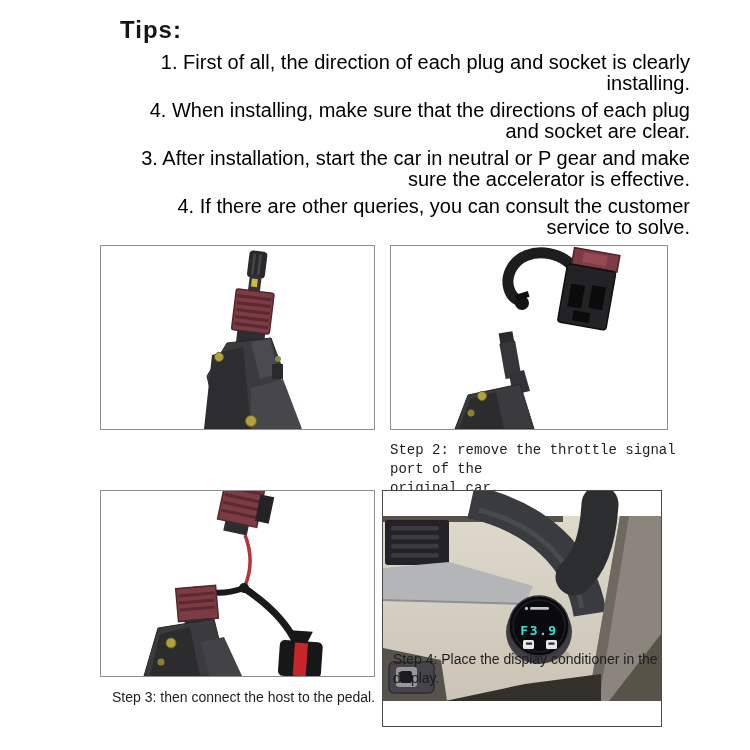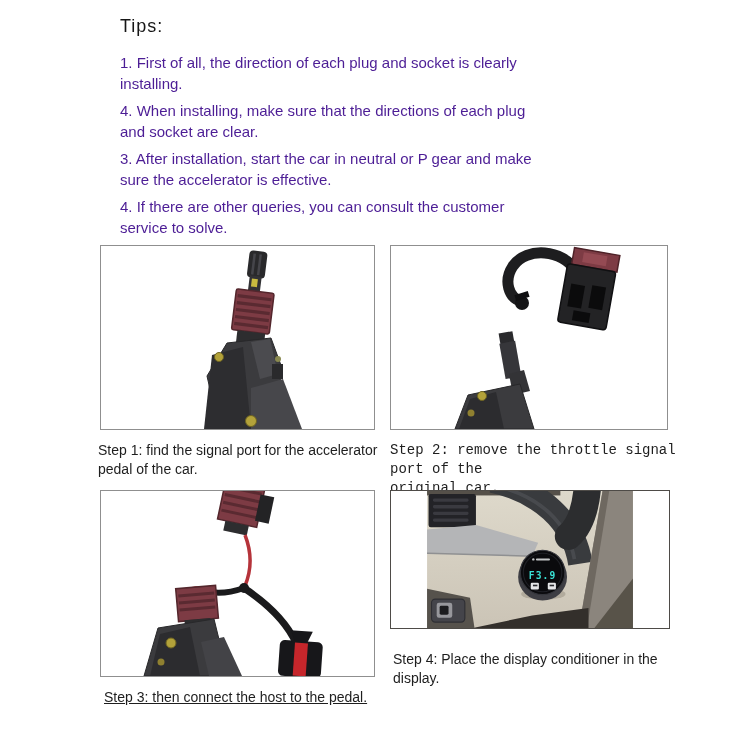--- a/index.html
+++ b/index.html
@@ -1,32 +1,32 @@
 <!DOCTYPE html>
 <html><head>
 <meta charset="utf-8">
 <style>
   html,body{margin:0;padding:0;background:#ffffff;}
   .page{position:relative;width:750px;height:750px;background:#ffffff;overflow:hidden;
         font-family:"Liberation Sans", sans-serif;}
-  .title{position:absolute;left:120px;top:16px;font-size:18px;font-weight:400;color:#161616;
+  .title{position:absolute;left:120px;top:16px;font-size:24px;font-weight:700;color:#161616;
          letter-spacing:1px;}
-  .tips{position:absolute;left:120px;top:52px;width:570px;color:#4c1d95;font-size:15px;line-height:21px;}
+  .tips{position:absolute;left:120px;top:52px;width:570px;color:#000000;font-size:20px;line-height:21px;text-align:right;}
   .tips .tip{margin:0 0 6px 0;}
   .tip-line{white-space:nowrap;}
   .figbox{position:absolute;background:#ffffff;border:1px solid #8f8f8f;box-sizing:border-box;}
   .figbox svg{display:block;width:100%;height:100%;}
   #fig1{left:100px;top:245px;width:275px;height:185px;}
   #fig2{left:390px;top:245px;width:278px;height:185px;}
   #fig3{left:100px;top:490px;width:275px;height:187px;}
-  #fig4{left:390px;top:490px;width:280px;height:139px;border-color:#4e4b47;}
+  #fig4{left:382px;top:490px;width:280px;height:237px;border-color:#4e4b47;}
   .caption{position:absolute;color:#1e1e1e;font-size:14px;line-height:19px;}
   #cap1{left:98px;top:441px;width:292px;}
   #cap2{left:390px;top:441px;width:292px;font-family:Liberation Mono, monospace;}
-  #cap3{left:104px;top:688px;width:292px;text-decoration:underline;}
+  #cap3{left:112px;top:688px;width:292px;}
   #cap4{left:393px;top:650px;width:292px;}
   .dispText{font-family:"DejaVu Sans Mono", monospace;font-weight:700;letter-spacing:1.5px;}
 </style>
 </head>
 <body>
 
 <div class="page">
 
   <div class="title">Tips:</div>
 
@@ -105,24 +105,20 @@
         </g>
         <polygon points="118,128 133,124 139,145 122,149" fill="#333336"></polygon>
         <polygon points="77,149 129,138 143,183 64,183" fill="#3b3b3e" stroke="#28282a" stroke-width="1"></polygon>
         <polygon points="79,153 105,146 113,183 68,183" fill="#2c2c2f"></polygon>
         <circle cx="91" cy="150" r="4.5" fill="#b3a23a" stroke="#6d6322" stroke-width="1"></circle>
         <circle cx="80" cy="167" r="3.5" fill="#8f8030"></circle>
       </g>
     </svg>
   </div>
 
-  <div class="caption" id="cap1">
-    <div>Step 1: find the signal port for the accelerator</div>
-    <div>pedal of the car.</div>
-  </div>
   <div class="caption" id="cap2">
     <div>Step 2: remove the throttle signal port of the</div>
     <div>original car.</div>
   </div>
 
   <div class="figbox" id="fig3">
     <svg viewBox="0 0 273 185">
       <rect x="0" y="0" width="273" height="185" fill="#ffffff"></rect>
       <g transform="rotate(12 142 14)">
         <rect x="120" y="-10" width="40" height="43" fill="#7d3b44" stroke="#53262c" stroke-width="1.5"></rect>

